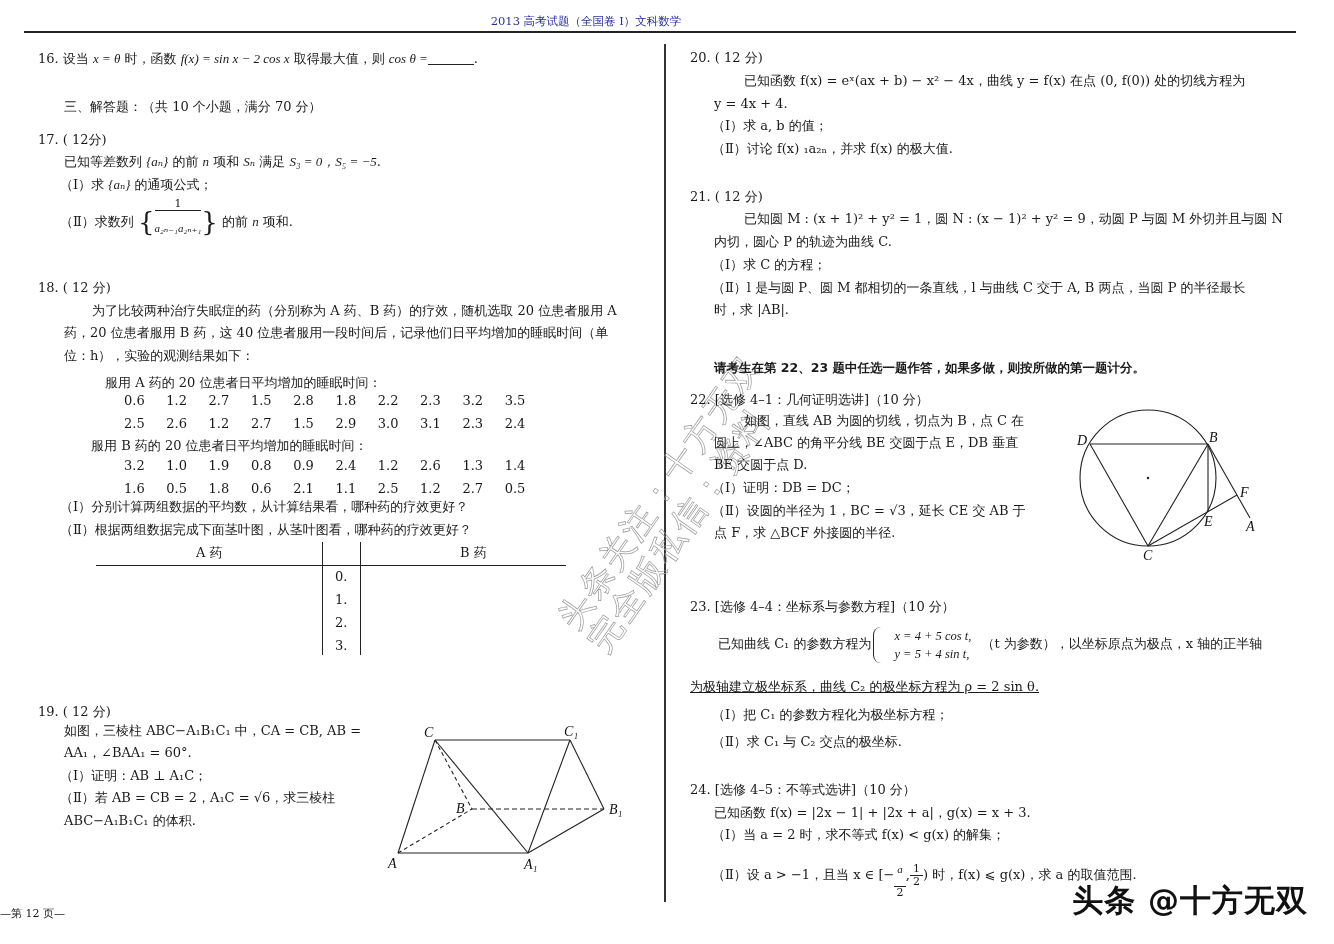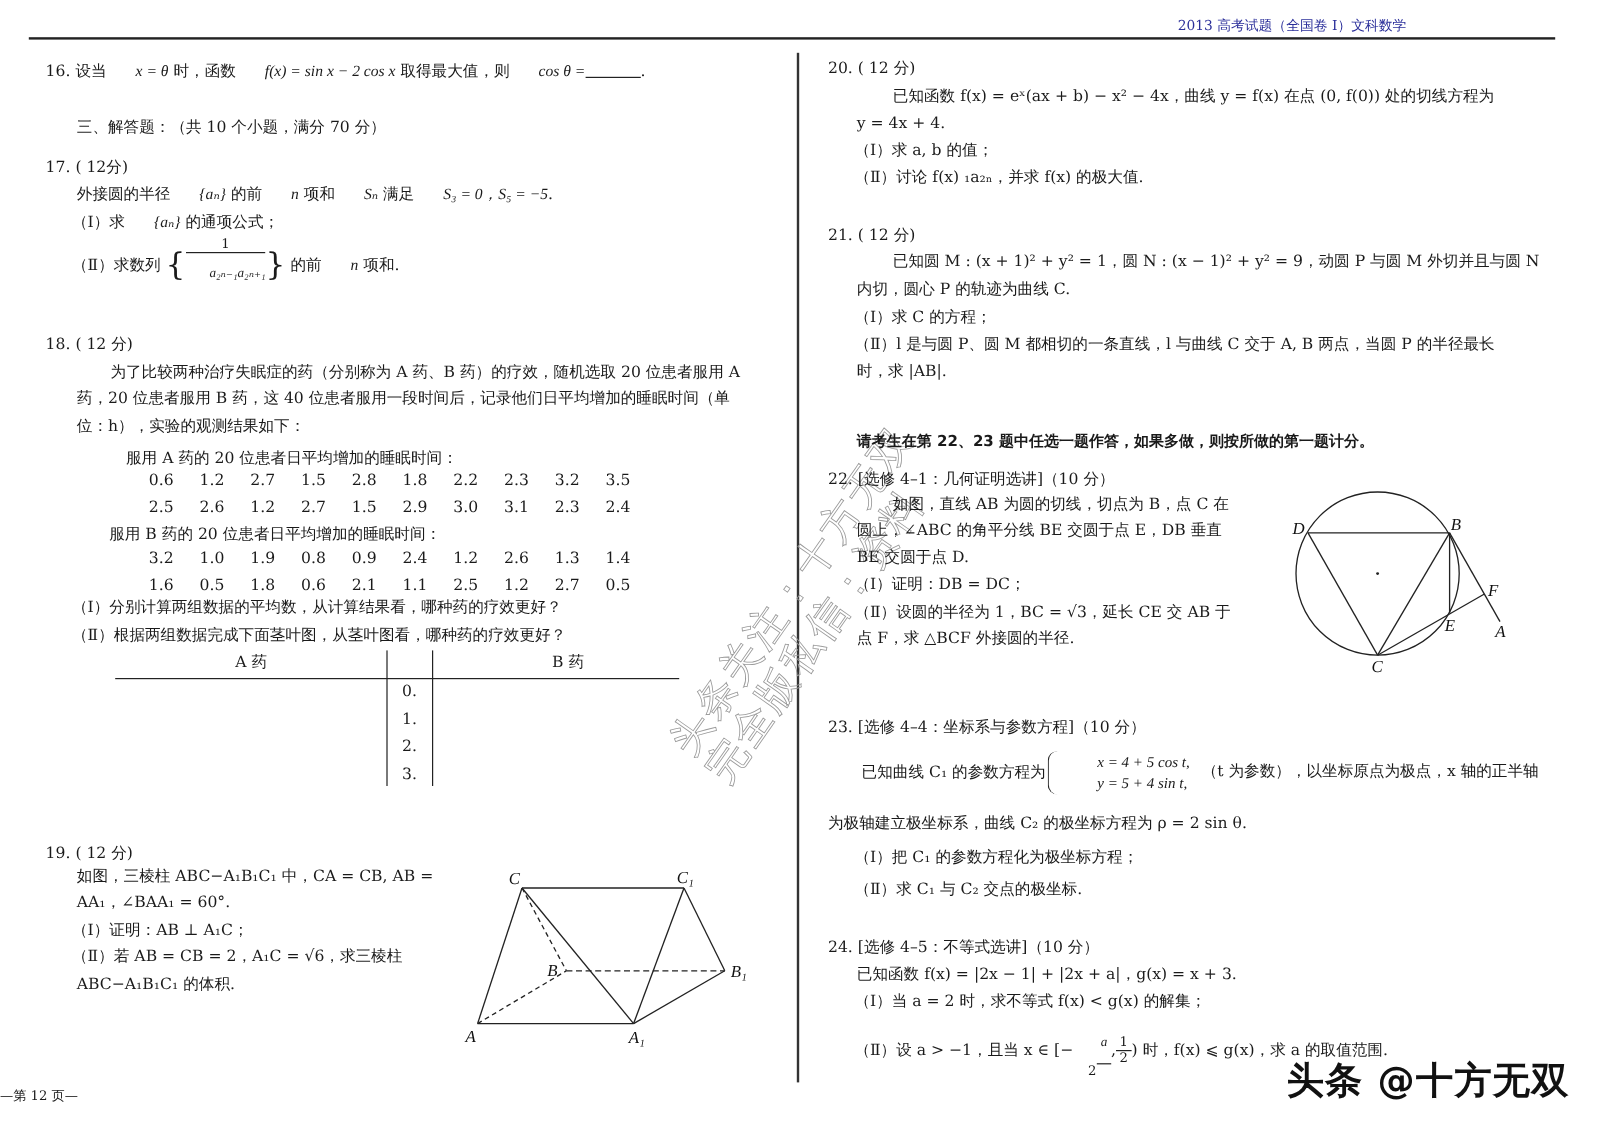--- a/index.html
+++ b/index.html
@@ -1,23 +1,23 @@
 <!DOCTYPE html>
 <html><head>
 <meta charset="utf-8">
 <style>
   html, body { margin:0; padding:0; background:#fff; }
   body { width:1334px; height:944px; position:relative; overflow:hidden;
          font-family:"DejaVu Serif","Liberation Serif",serif; color:#1a1a1a; font-size:13px; }
   .abs { position:absolute; }
-  .hdr-title { left:0; width:1172px; top:14px; text-align:right; font-size:11.5px; color:#2b2f9a; }
+  .hdr-title { left:0; width:1172px; top:14px; text-align:center; font-size:11.5px; color:#2b2f9a; }
   .hdr-rule { left:24px; width:1272px; top:31px; height:1.5px; background:#222; }
   .col-divider { left:664px; top:44px; width:1.5px; height:858px; background:#333; }
   .line { position:absolute; white-space:nowrap; line-height:18px; }
-  i.m { font-family:"Liberation Serif","DejaVu Serif",serif; font-style:italic;margin-left:20px; }
+  i.m { font-family:"Liberation Serif","DejaVu Serif",serif; font-style:italic; }
   .blank { display:inline-block; width:46px; border-bottom:1px solid #222; height:12px; vertical-align:-2px; }
   .frac { display:inline-block; vertical-align:middle; text-align:center; font-size:11px; }
   .frac span { display:block; line-height:12px; }
   .frac .num { border-bottom:1px solid #222; padding:0 3px; }
   .brace { font-size:26px; vertical-align:middle; font-weight:200; }
   .bold { font-family:"DejaVu Sans","Liberation Sans",sans-serif; font-weight:bold; font-size:12.5px; }
   .datarow { position:absolute; left:124px; display:flex; }
   .datarow span { width:42.3px; }
   .stem-hline { left:96px; width:470px; top:565px; height:1.2px; background:#222; }
   .stem-v { width:1.2px; background:#222; top:542px; height:113px; }
@@ -43,21 +43,21 @@
   <span>16.</span>
   <span>设当 </span><i class="m">x = θ</i><span> 时，函数 </span><i class="m">f(x) = sin x − 2 cos x</i><span> 取得最大值，则 </span><i class="m">cos θ =</i><span class="blank"></span><span>.</span>
 </div>
 
 <div class="line" style="left:64px;top:98px;">三、解答题：（共 10 个小题，满分 70 分）</div>
 
 <div class="line" style="left:38px;top:131px;">
   <span>17.</span> <span>( 12分)</span>
 </div>
 <div class="line" style="left:64px;top:153px;">
-  <span>外接圆的半径 </span><i class="m">{aₙ}</i><span> 的前 </span><i class="m">n</i><span> 项和 </span><i class="m">Sₙ</i><span> 满足 </span><i class="m">S₃ = 0，S₅ = −5</i><span>.</span>
+  <span>已知等差数列 </span><i class="m">{aₙ}</i><span> 的前 </span><i class="m">n</i><span> 项和 </span><i class="m">Sₙ</i><span> 满足 </span><i class="m">S₃ = 0，S₅ = −5</i><span>.</span>
 </div>
 <div class="line" style="left:60px;top:176px;">
   <span>（Ⅰ）求 </span><i class="m">{aₙ}</i><span> 的通项公式；</span>
 </div>
 <div class="line" style="left:60px;top:198px;line-height:34px;">
   <span>（Ⅱ）求数列 </span><span class="brace">{</span><span class="frac"><span class="num">1</span><i class="m">a₂ₙ₋₁a₂ₙ₊₁</i></span><span class="brace">}</span><span> 的前 </span><i class="m">n</i><span> 项和.</span>
 </div>
 
 <div class="line" style="left:38px;top:279px;">
   <span>18.</span> <span>( 12 分)</span>
@@ -209,21 +209,21 @@
     <text x="83" y="160">C</text>
   </g>
 </svg>
 
 <div class="line" style="left:690px;top:598px;">
   <span>23.</span> <span>[选修 4–4：坐标系与参数方程]（10 分）</span>
 </div>
 <div class="line" style="left:718px;top:626px;line-height:36px;">
   <span>已知曲线 C₁ 的参数方程为</span><span class="brace-sys"><i class="m" style="display:block">x = 4 + 5 cos t,</i><i class="m" style="display:block">y = 5 + 4 sin t,</i></span><span style="margin-left:10px;">（t 为参数），以坐标原点为极点，x 轴的正半轴</span>
 </div>
-<div class="line" style="left:690px;top:678px;">为极轴建立极坐标系，曲线 C₂ 的极坐标方程为 ρ = 2 sin θ.</div>
+<div class="line" style="left:690px;top:678px;text-decoration:underline;">为极轴建立极坐标系，曲线 C₂ 的极坐标方程为 ρ = 2 sin θ.</div>
 <div class="line" style="left:712px;top:706px;">（Ⅰ）把 C₁ 的参数方程化为极坐标方程；</div>
 <div class="line" style="left:712px;top:733px;">（Ⅱ）求 C₁ 与 C₂ 交点的极坐标.</div>
 
 <div class="line" style="left:690px;top:781px;">
   <span>24.</span> <span>[选修 4–5：不等式选讲]（10 分）</span>
 </div>
 <div class="line" style="left:714px;top:804px;">已知函数 f(x) = |2x − 1| + |2x + a|，g(x) = x + 3.</div>
 <div class="line" style="left:712px;top:826px;">（Ⅰ）当 a = 2 时，求不等式 f(x) &lt; g(x) 的解集；</div>
 <div class="line" style="left:712px;top:852px;line-height:34px;">
   <span>（Ⅱ）设 a &gt; −1，且当 x ∈ [−</span><span class="frac"><i class="m num" style="display:block">a</i><span>2</span></span>,<span class="frac"><span class="num">1</span><span>2</span></span><span>) 时，f(x) ⩽ g(x)，求 a 的取值范围.</span>

